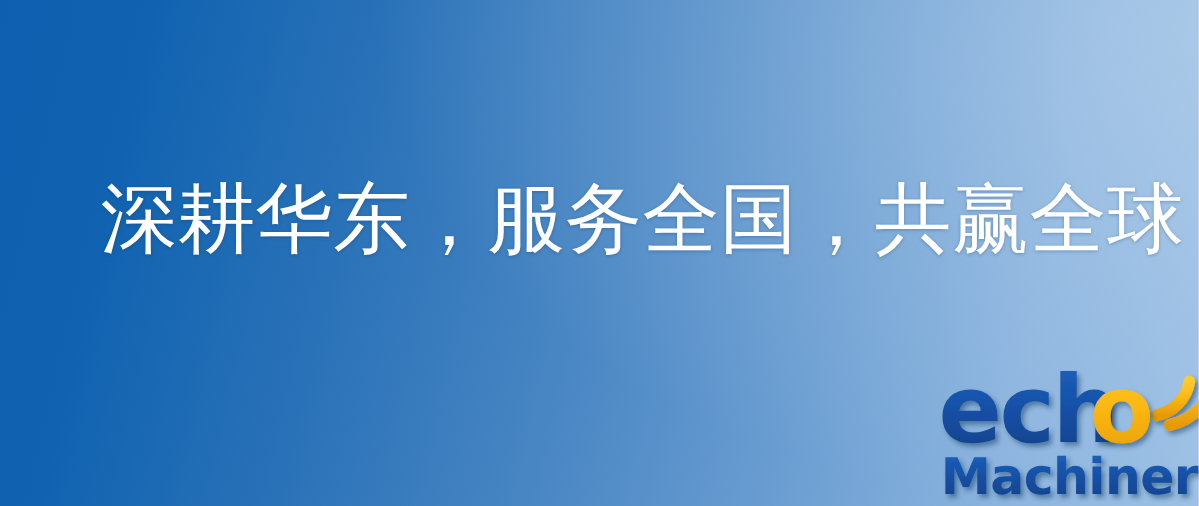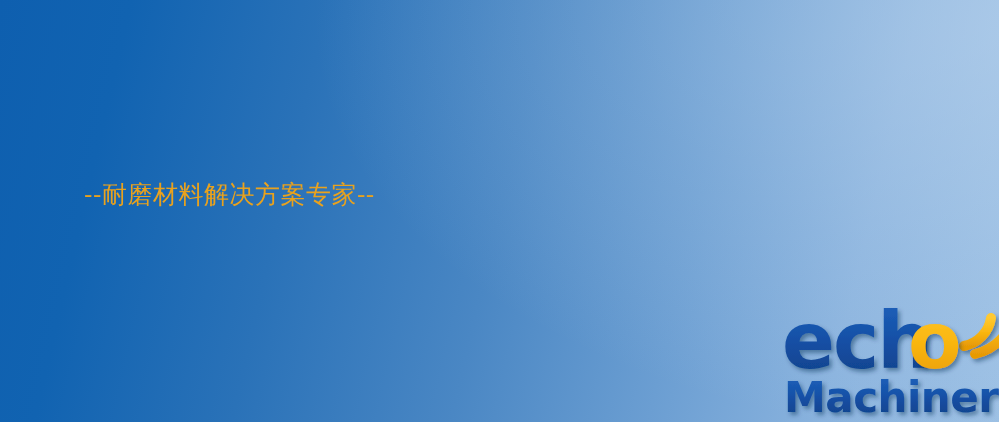--- a/index.html
+++ b/index.html
@@ -83,21 +83,21 @@
     margin-left: 38px;
   }
   .logo svg { display: block; width: 100%; height: 100%; }
 </style>
 </head>
 <body>
 
 <div class="banner">
 
   <div class="text-block">
-    <p class="subtitle">--耐磨材料解决方案专家--</p>
+    <h1 class="headline">深耕华东，服务全国，共赢全球</h1>
   </div>
 
   <div class="logo">
     <svg viewBox="0 0 252 124" xmlns="http://www.w3.org/2000/svg" role="img" aria-label="echo Machinery">
       <defs>
         <linearGradient id="blueGrad" x1="0" y1="0" x2="0" y2="1">
           <stop offset="0%" stop-color="#1f63bd"></stop>
           <stop offset="45%" stop-color="#1551a8"></stop>
           <stop offset="100%" stop-color="#0f3f86"></stop>
         </linearGradient>

